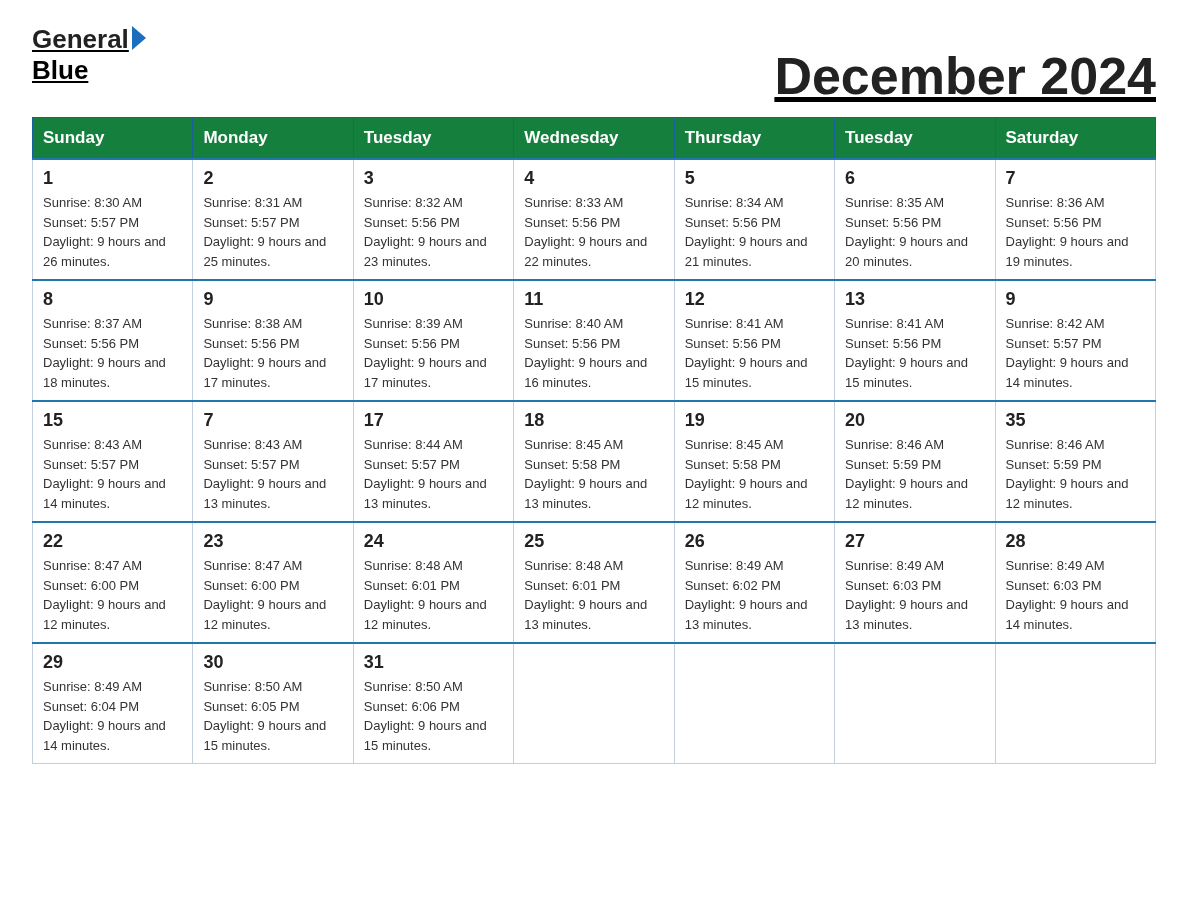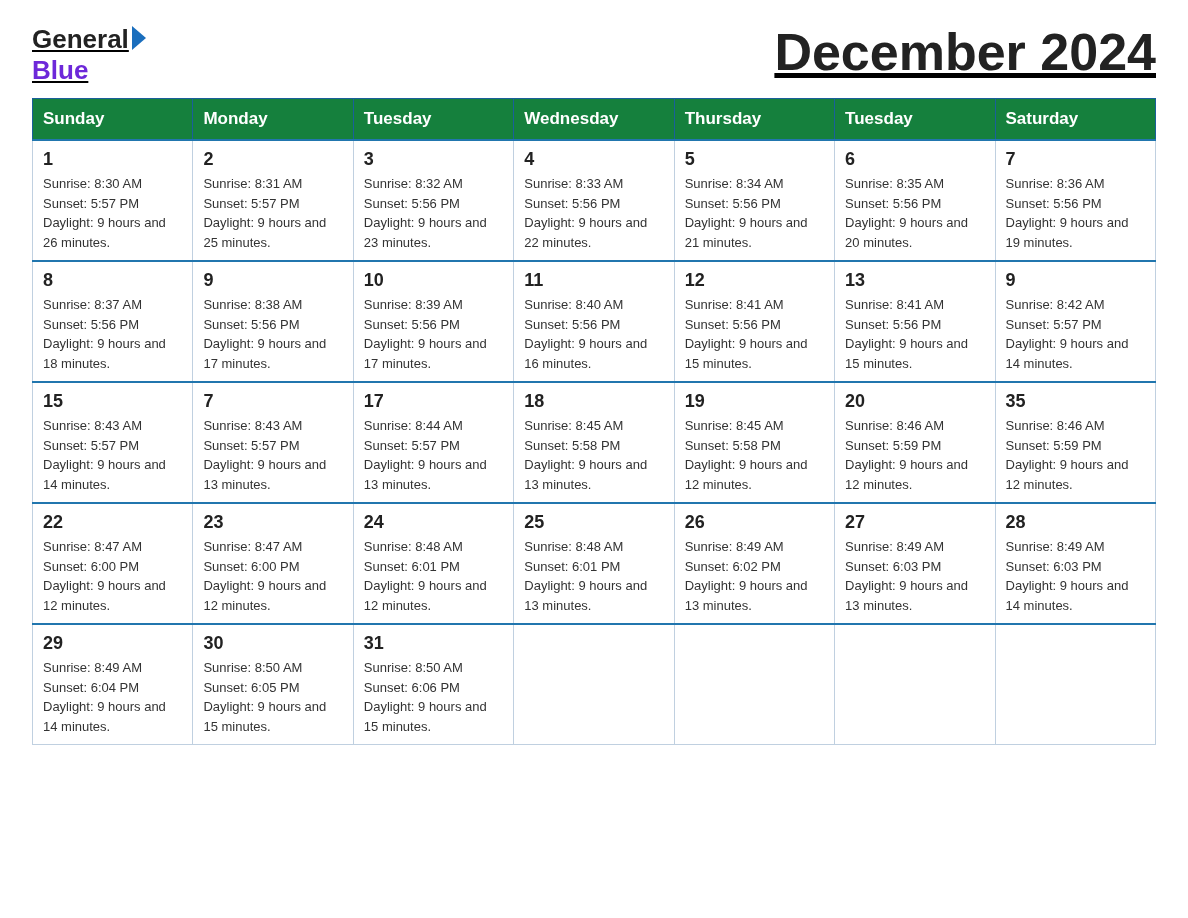--- a/index.html
+++ b/index.html
@@ -35,24 +35,25 @@
       height: 0;
       border-left: 14px solid #1a6ebd;
       border-top: 12px solid transparent;
       border-bottom: 12px solid transparent;
       margin-left: 3px;
       margin-top: -4px;
     }
     .logo-blue {
       font-size: 26px;
       font-weight: bold;
-      color: #6d28d9;
+      color: #000000;
     }
     .title-section {
       text-align: right;
+      margin-top: 24px;
     }
     .month-year {
       font-size: 52px;
       font-weight: bold;
       color: #222;
       line-height: 1.1;
     }
     .location {
       font-size: 22px;
       color: #444;

